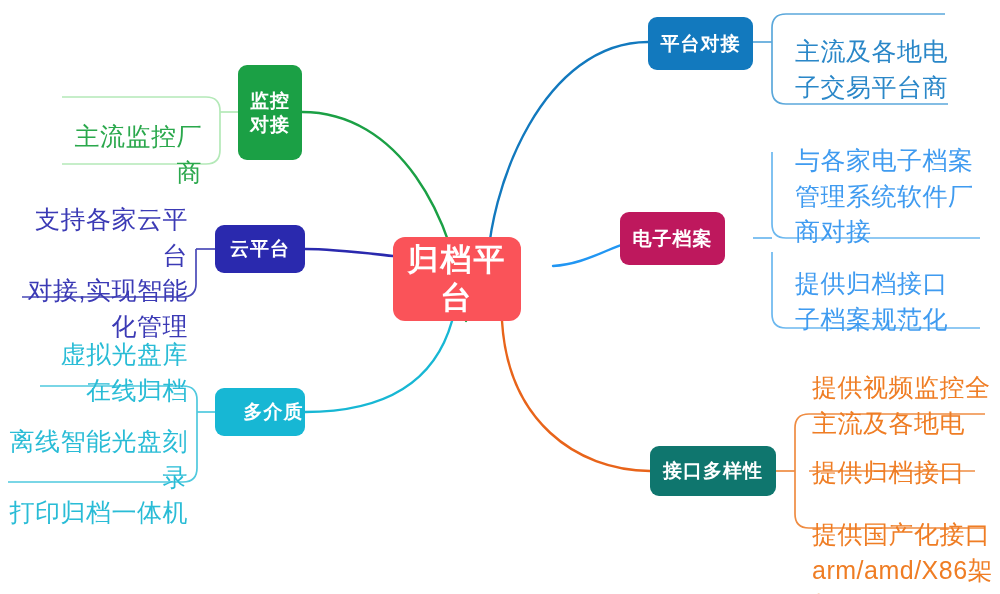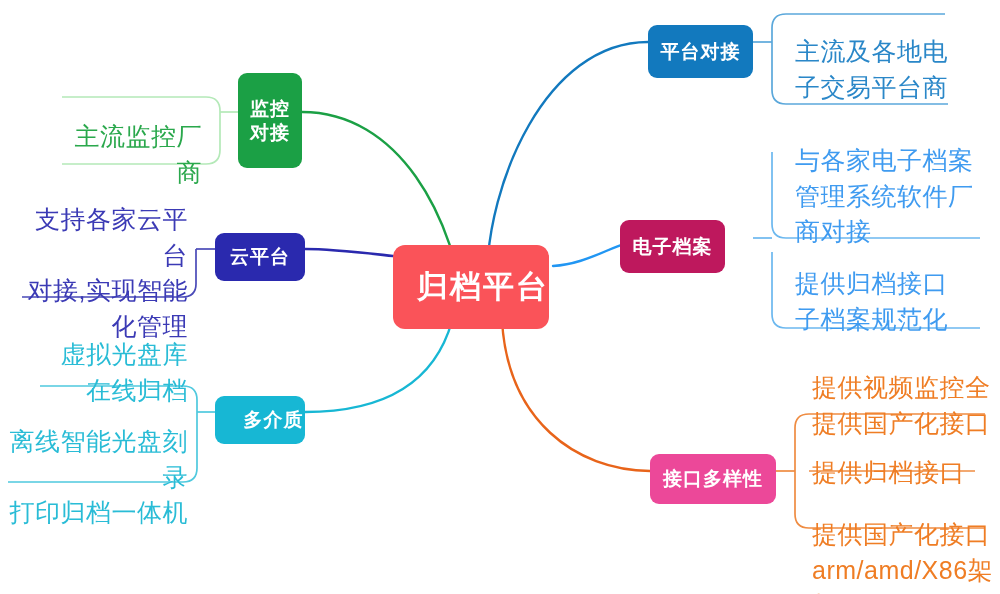--- a/index.html
+++ b/index.html
@@ -29,21 +29,20 @@
     display: flex;
     align-items: center;
     justify-content: center;
     text-align: center;
     color: #ffffff;
     font-weight: bold;
     border-radius: 9px;
     letter-spacing: 1px;
     line-height: 1.22;
     z-index: 3;
-    margin-top: 8px;
   }
   .node.root {
     border-radius: 12px;
     font-size: 31px;
     letter-spacing: 2px;
   }
   .node.branch {
     font-size: 19px;
   }
   .leaf {
@@ -98,33 +97,33 @@
       <path d="M 215 249 L 196 249"></path>
       <path d="M 196 249 L 196 284 Q 196 297 182 297 L 22 297"></path>
     </g>
 
     <g fill="none" stroke="#4fc9de" stroke-width="1.7">
       <path d="M 215 412 L 197 412"></path>
       <path d="M 40 386 L 183 386 Q 197 386 197 400 L 197 468 Q 197 482 183 482 L 8 482"></path>
     </g>
   </svg>
 
-  <div class="node root" style="left:393px; top:237px; width:156px; height:84px; background:#fa5359;justify-content:flex-end;">
+  <div class="node root" style="left:393px; top:237px; width:128px; height:84px; background:#fa5359;">
     <span>归档平台</span>
   </div>
 
   <div class="node branch" style="left:648px; top:17px; width:105px; height:53px; background:#1279be;">
     <span>平台对接</span>
   </div>
 
   <div class="node branch" style="left:620px; top:212px; width:105px; height:53px; background:#be185d;">
     <span>电子档案</span>
   </div>
 
-  <div class="node branch" style="left:650px; top:446px; width:126px; height:50px; background:#ec4899;">
+  <div class="node branch" style="left:650px; top:446px; width:126px; height:50px; background:#0f766e;">
     <span>接口多样性</span>
   </div>
 
   <div class="node branch" style="left:238px; top:65px; width:64px; height:95px; background:#1ba045; white-space:pre-line;">
     <span>监控
 对接</span>
   </div>
 
   <div class="node branch" style="left:215px; top:225px; width:90px; height:48px; background:#2a29ae;">
     <span>云平台</span>
@@ -138,21 +137,21 @@
 子交易平台商</div>
 
   <div class="leaf right" style="left:795px; top:143px; width:185px; color:#3f9bf0;">与各家电子档案
 管理系统软件厂
 商对接</div>
 
   <div class="leaf right" style="left:795px; top:266px; width:185px; color:#3f9bf0;">提供归档接口
 子档案规范化</div>
 
   <div class="leaf right" style="left:812px; top:370px; width:180px; color:#ef7d24;">提供视频监控全
-提供国产化接口</div>
+主流及各地电</div>
 
   <div class="leaf right" style="left:812px; top:455px; width:180px; color:#ef7d24;">提供归档接口</div>
 
   <div class="leaf right" style="left:812px; top:517px; width:185px; color:#ef7d24;">提供国产化接口
 arm/amd/X86架构</div>
 
   <div class="leaf left" style="left:50px; top:119px; width:152px; color:#2aa84c;">主流监控厂商</div>
 
   <div class="leaf left" style="left:20px; top:202px; width:168px; color:#3b3ab5;">支持各家云平台
 对接,实现智能

